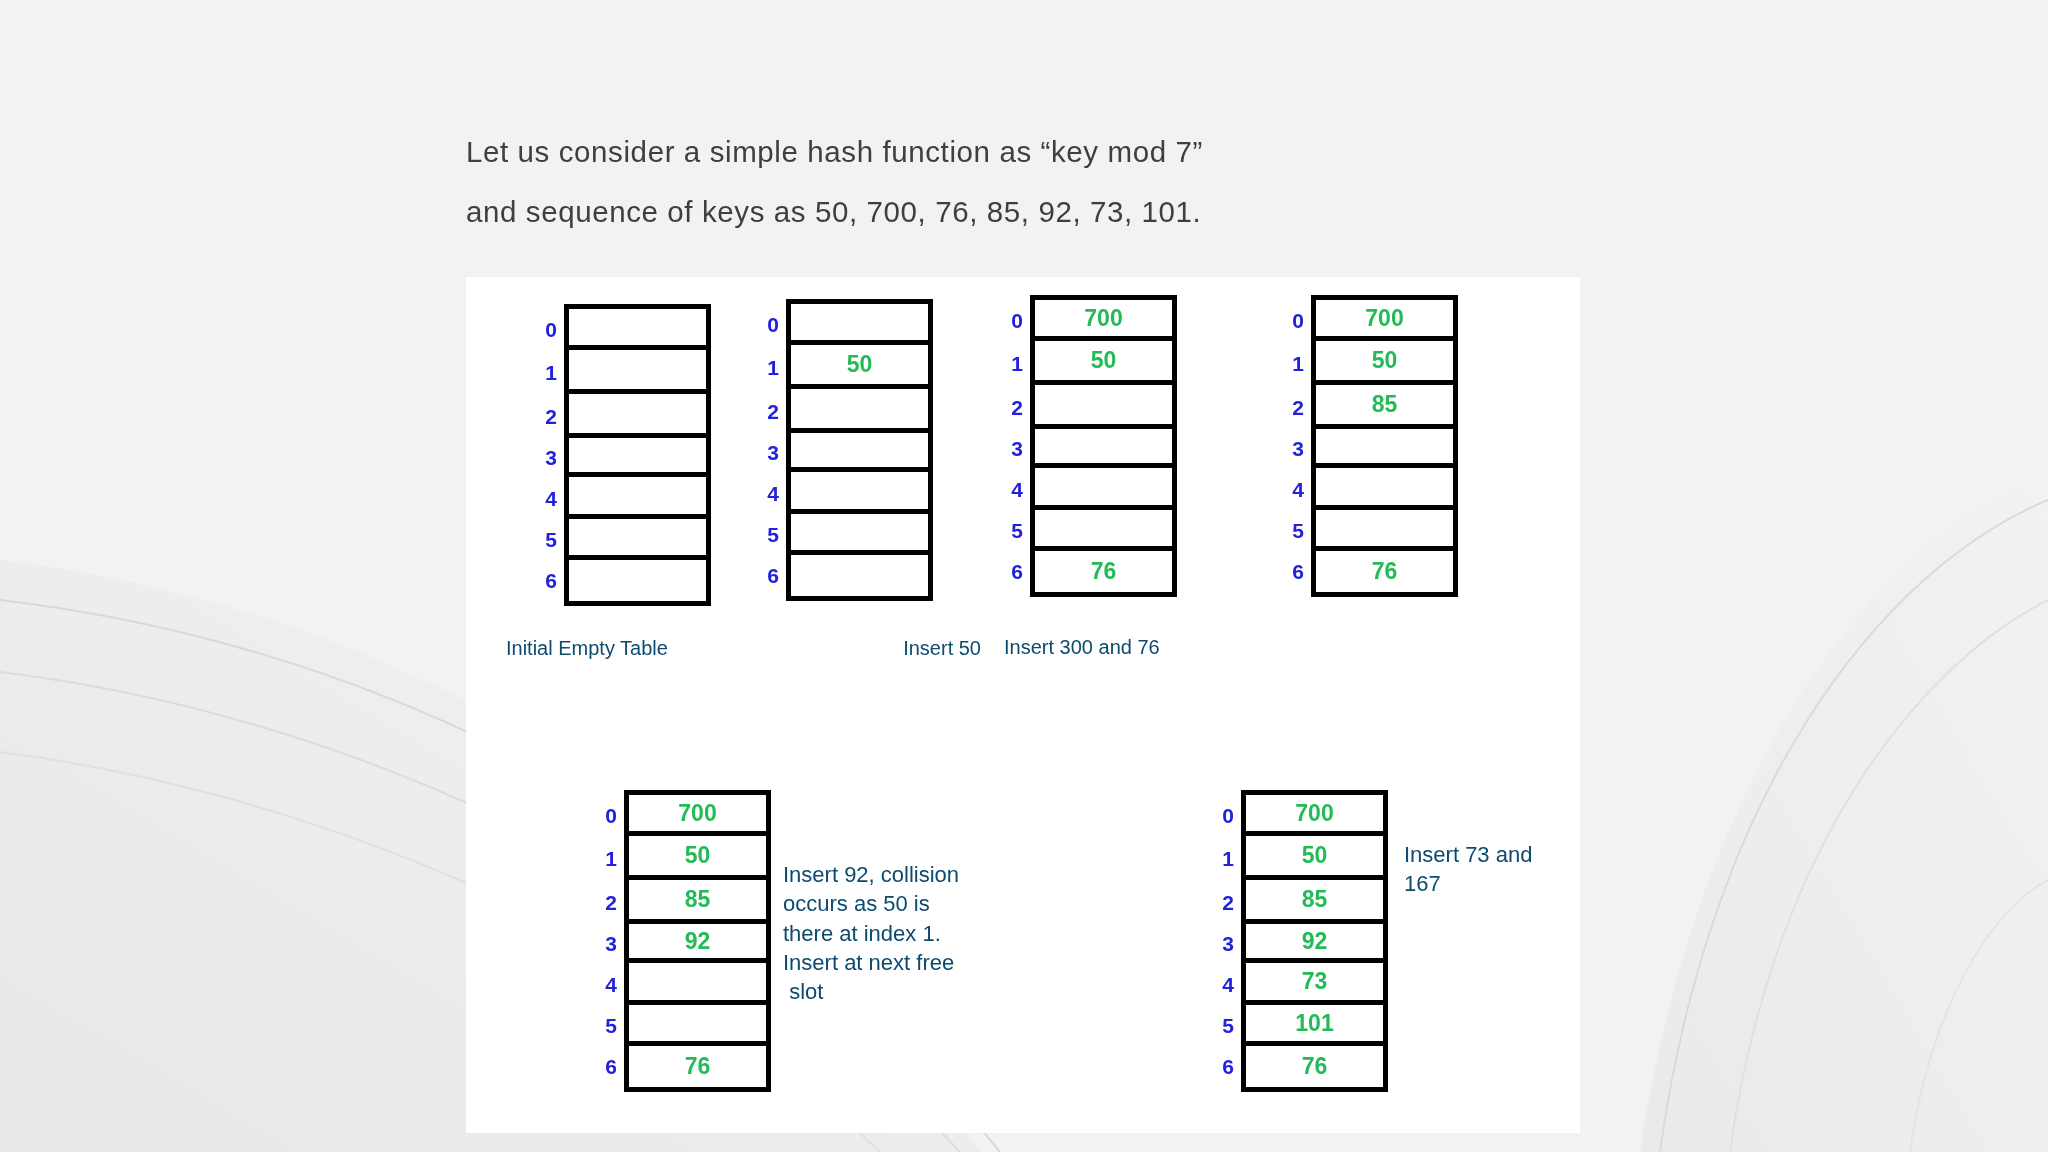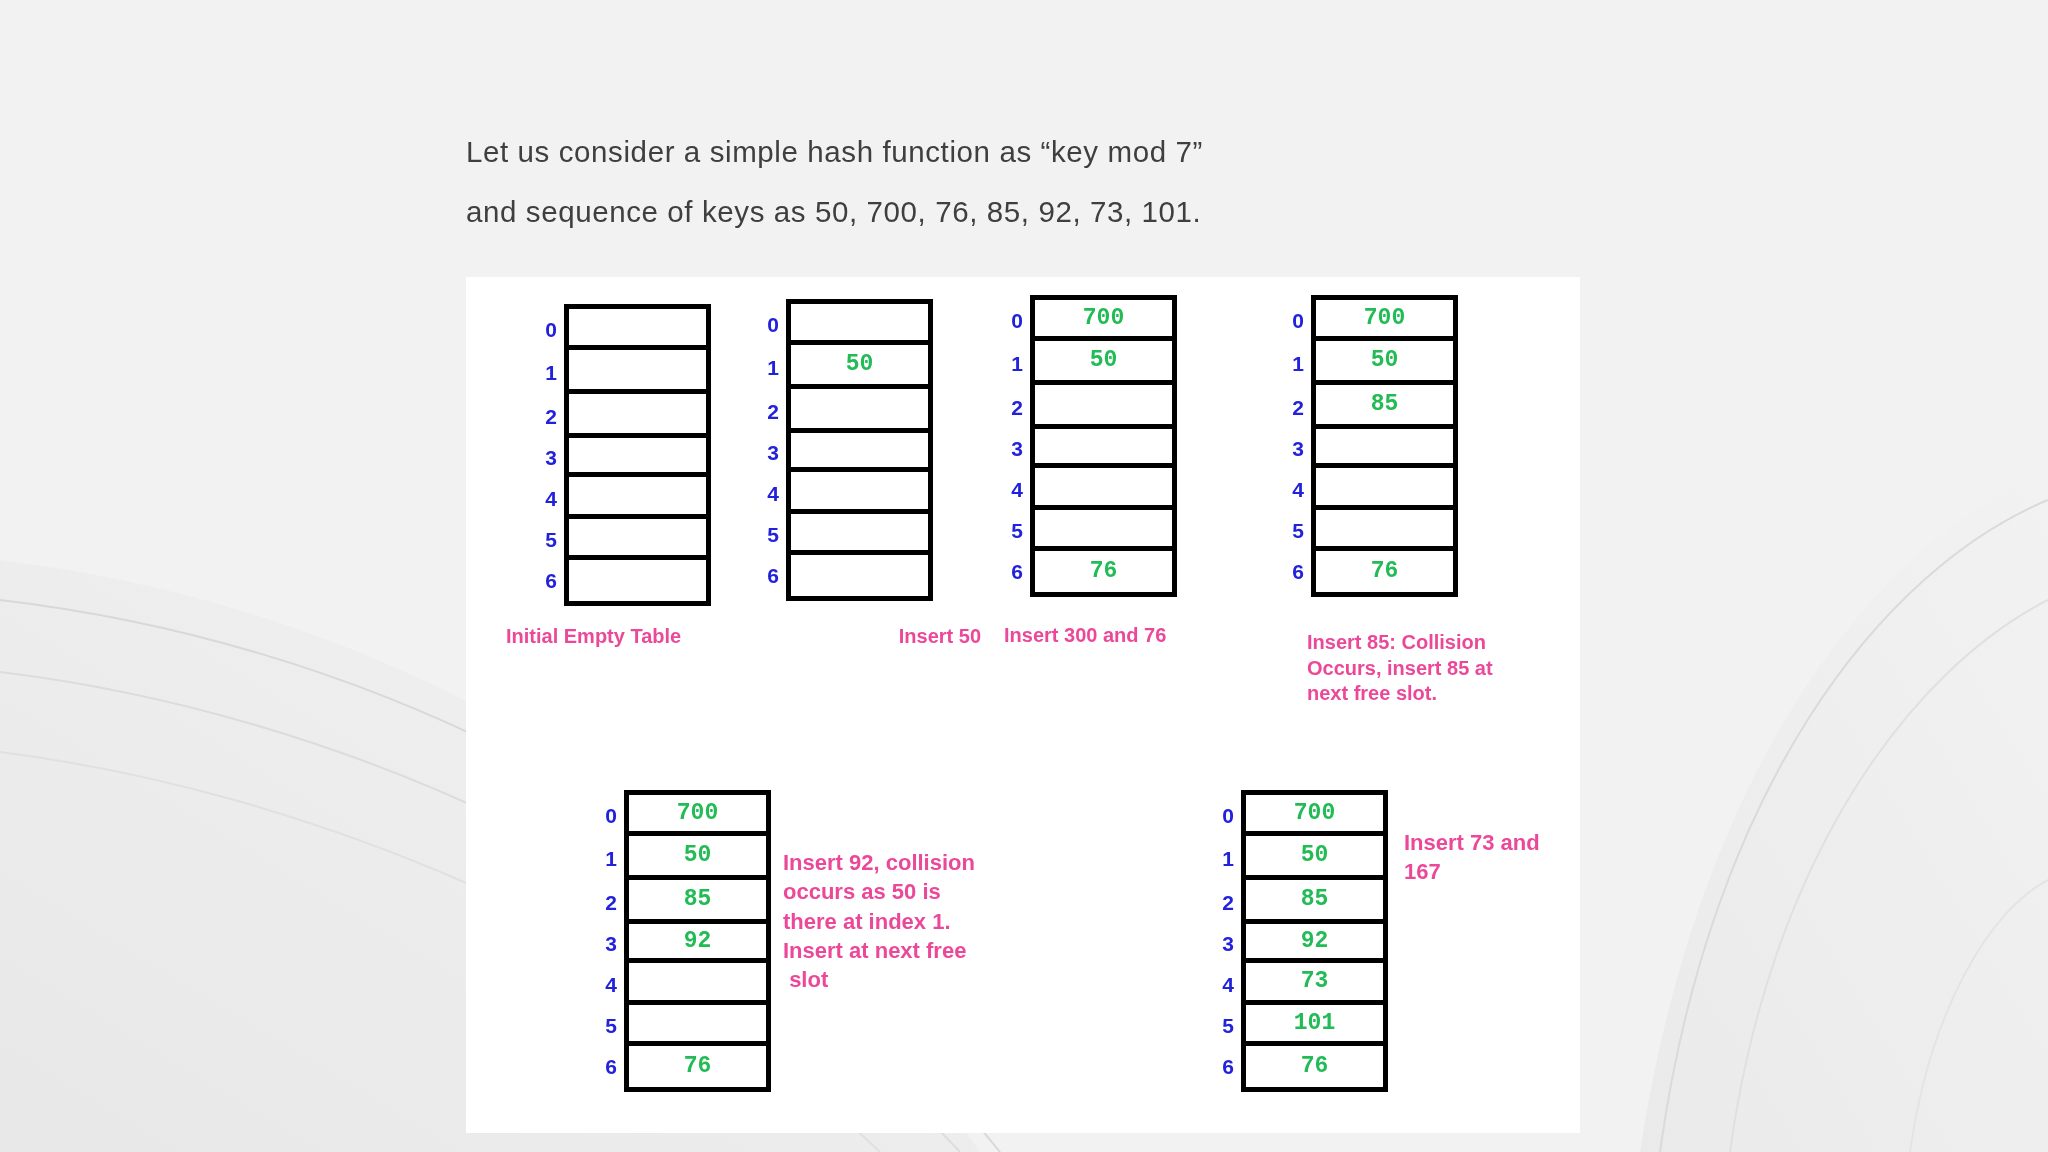--- a/index.html
+++ b/index.html
@@ -75,34 +75,35 @@
   }
   .slot {
     box-sizing: border-box;
     border-bottom: 5px solid #000000;
     display: flex;
     align-items: center;
     justify-content: center;
     color: #22bb55;
     font-weight: bold;
     font-size: 23px;
-    font-family: Liberation Mono, monospace;
+    font-family: Liberation Sans, sans-serif;
     line-height: 1;
   }
   .table-row:last-child .slot {
     border-bottom: none;
   }
   .caption {
     position: absolute;
-    color: #ec4899;
-    font-weight: bold;
+    color: #0c4a6e;
+    font-weight: normal;
     font-family: "Liberation Sans", sans-serif;
     font-size: 20px;
     line-height: 1.28;
     white-space: pre-wrap;
+    margin-top: 12px;
   }
 </style>
 </head>
 <body>
 
 <svg id="bg-decor" viewBox="0 0 2048 1152" preserveAspectRatio="none">
   <defs>
     <linearGradient id="swoosh-grad" x1="0" y1="1" x2="1" y2="0">
       <stop offset="0%" stop-color="#e2e2e2"></stop>
       <stop offset="100%" stop-color="#f2f2f2"></stop>
@@ -249,23 +250,20 @@
       </div>
       <div class="table-row">
         <span class="row-index">5</span>
         <div class="slot" style="width:137px;height:41px;"></div>
       </div>
       <div class="table-row">
         <span class="row-index">6</span>
         <div class="slot" style="width:137px;height:41px;">76</div>
       </div>
     </div>
-    <div class="caption" style="left:-4px; top:335px; width:280px;">Insert 85: Collision
-Occurs, insert 85 at
-next free slot.</div>
   </div>
 
   <div class="figure" style="left:158px; top:513px;">
     <div class="hash-table" style="width:137px;">
       <div class="table-row">
         <span class="row-index">0</span>
         <div class="slot" style="width:137px;height:41px;">700</div>
       </div>
       <div class="table-row">
         <span class="row-index">1</span>

